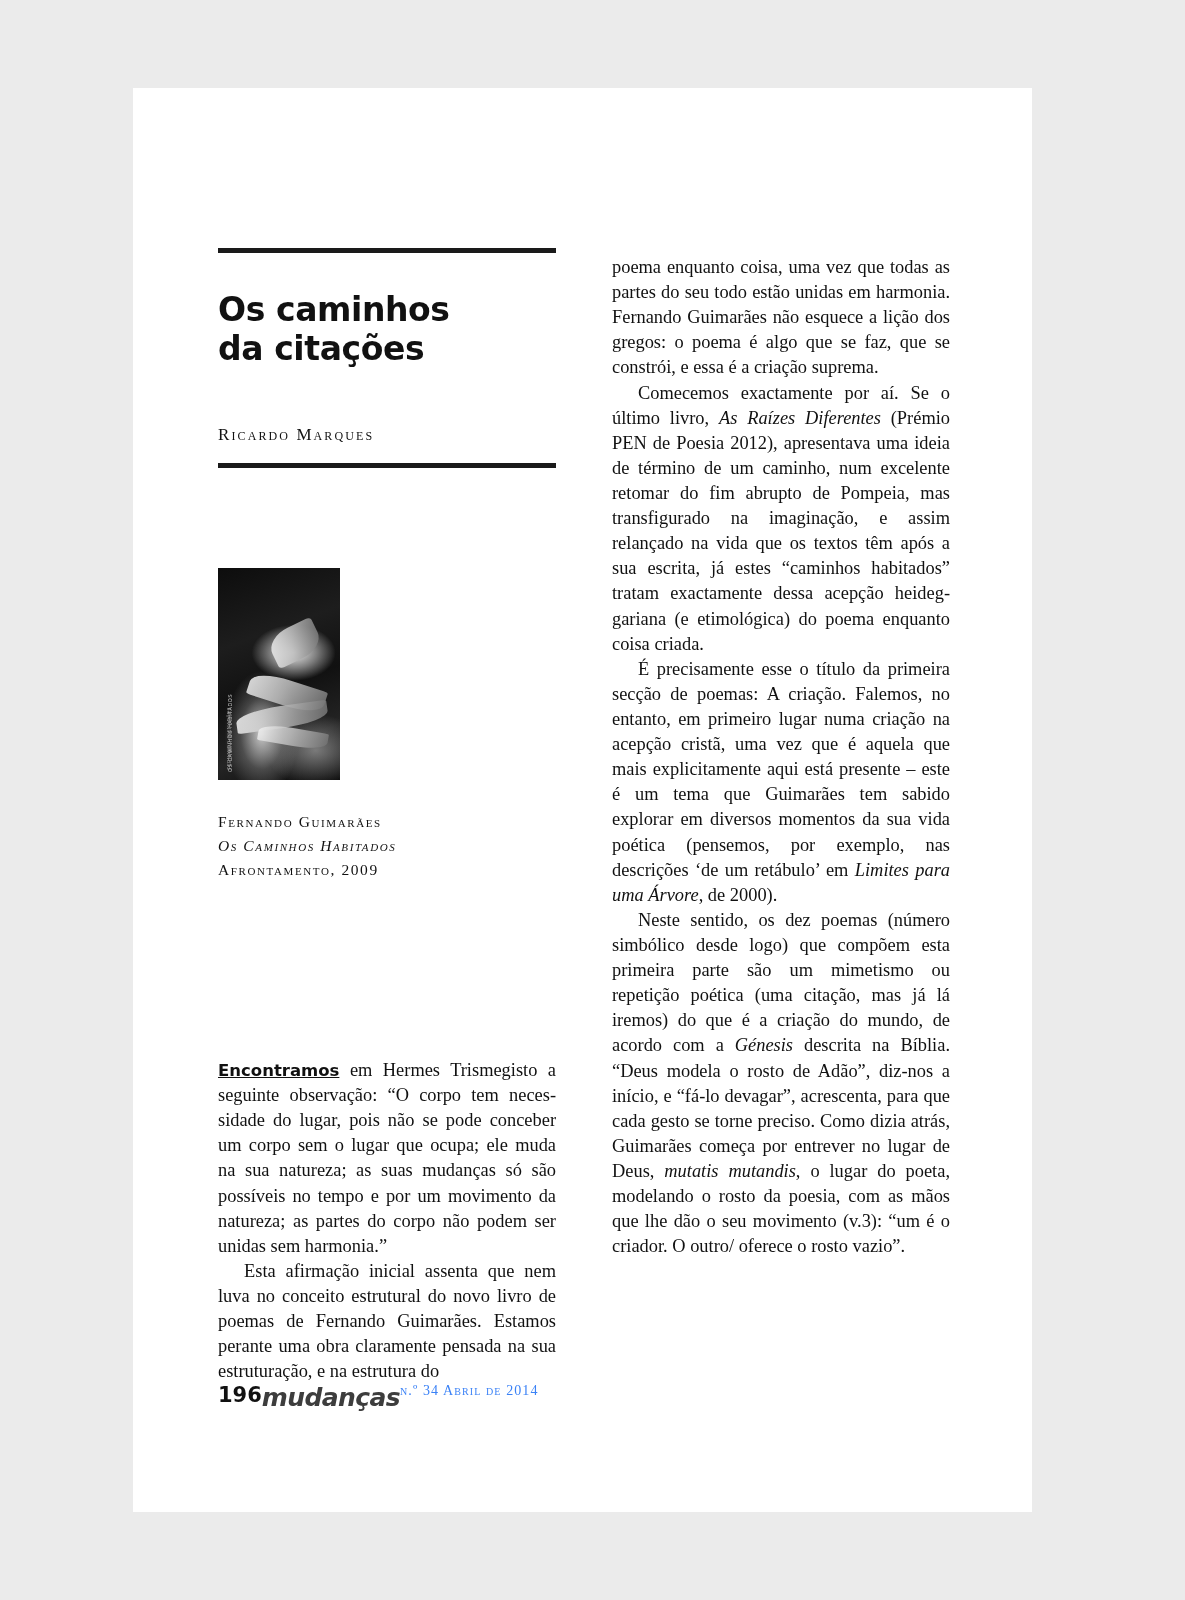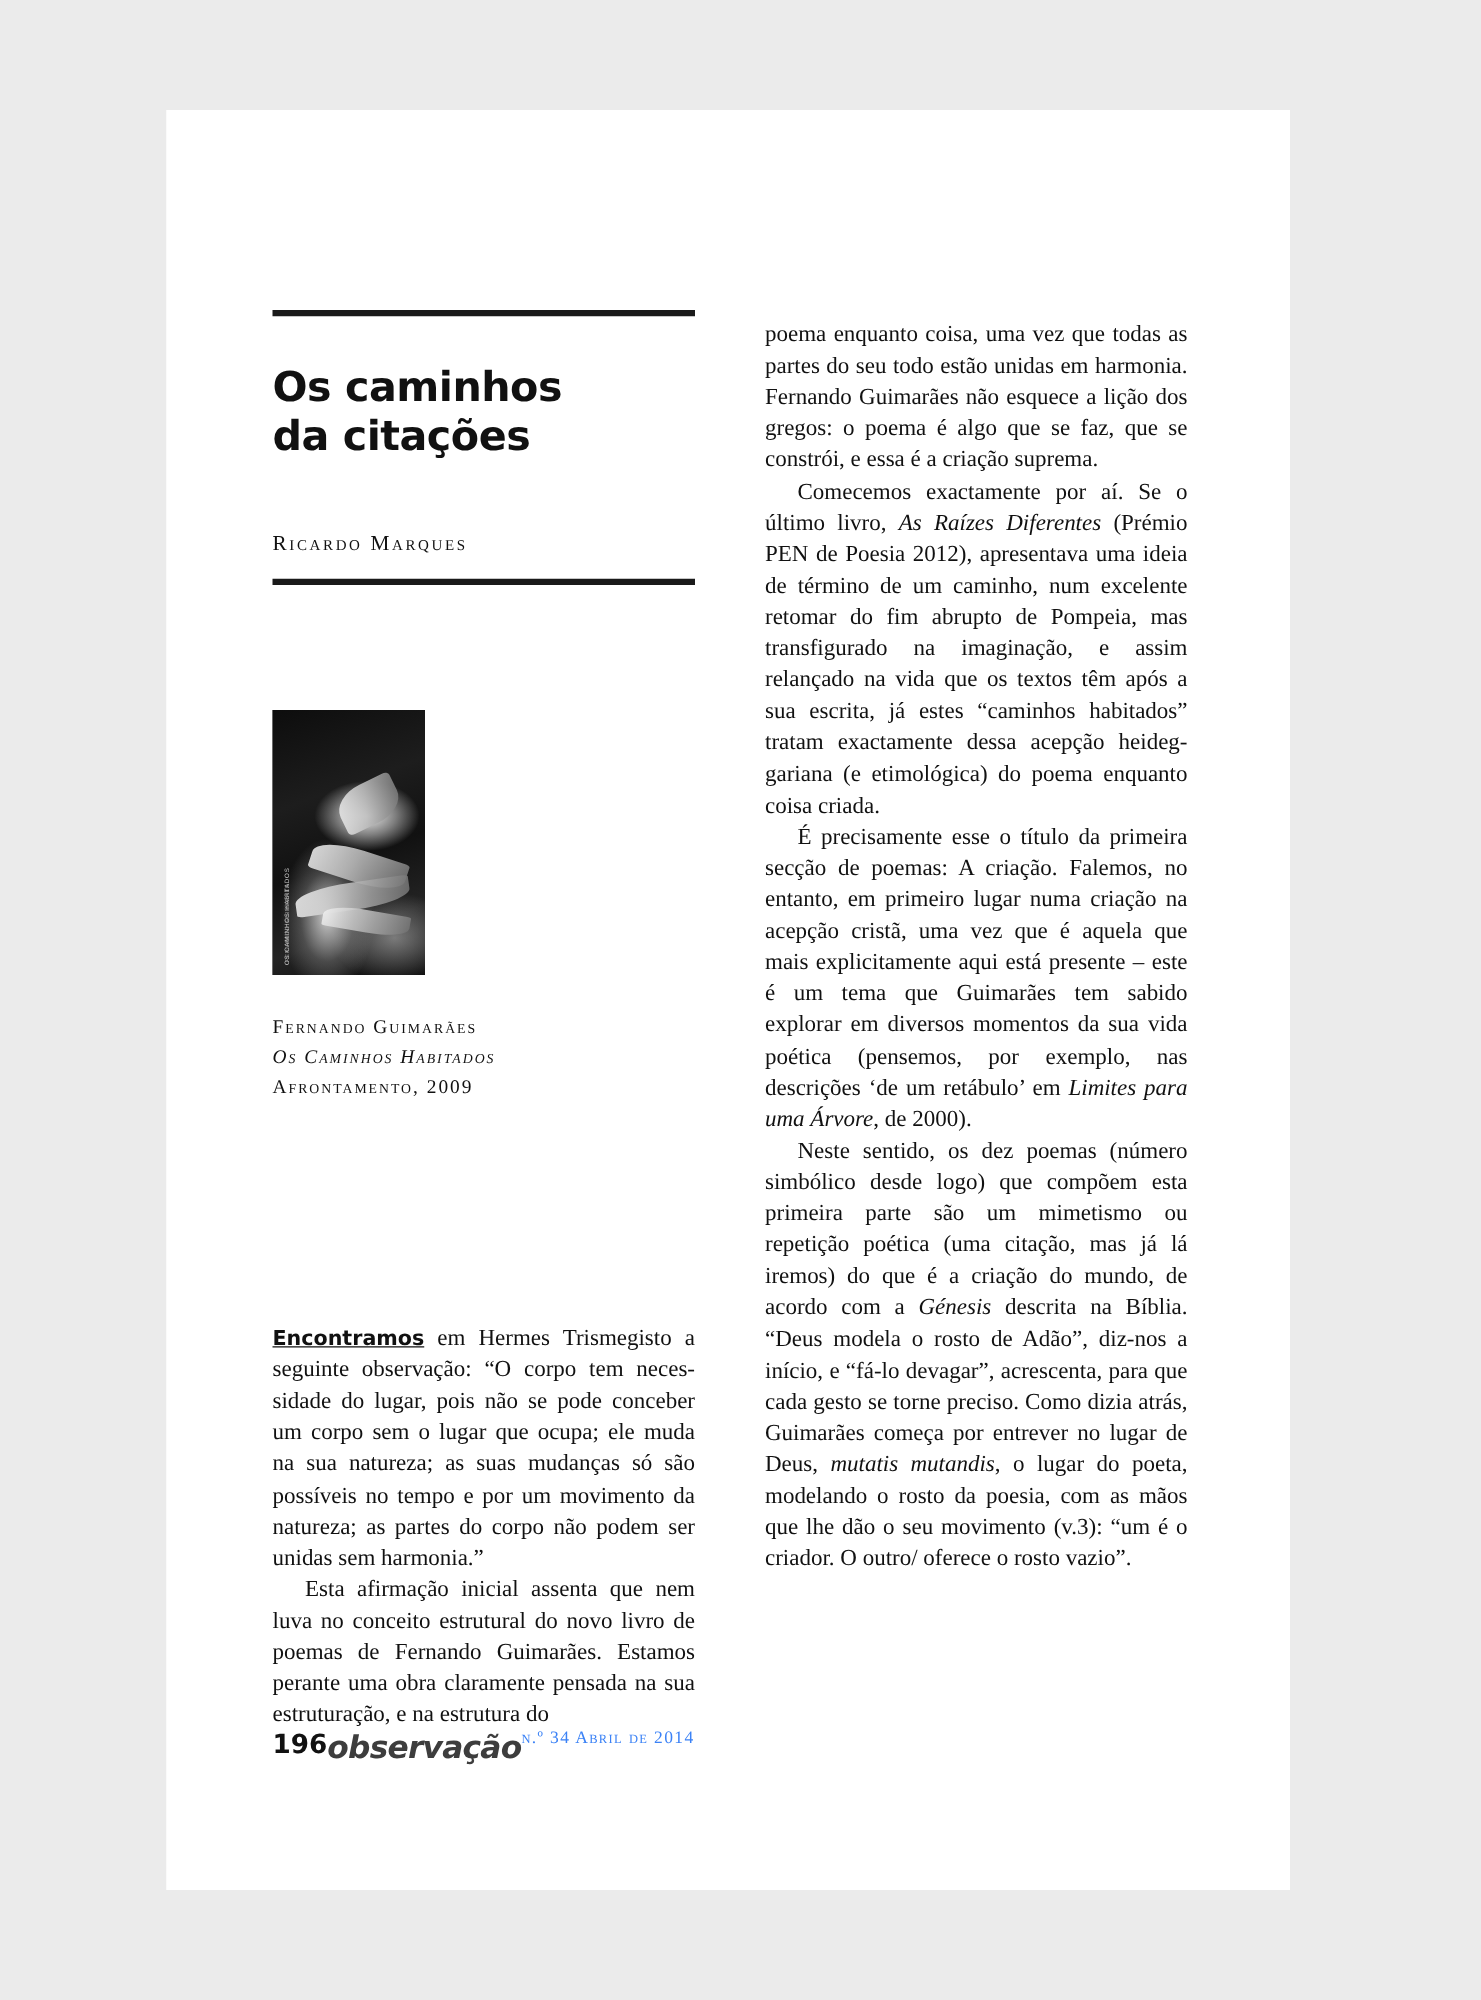--- a/index.html
+++ b/index.html
@@ -239,17 +239,17 @@
       <p>poema enquanto coisa, uma vez que todas as partes do seu todo estão unidas em har­monia. Fernando Guimarães não esquece a lição dos gregos: o poema é algo que se faz, que se constrói, e essa é a criação suprema.</p>
       <p>Comecemos exactamente por aí. Se o último livro, <em>As Raízes Diferentes</em> (Prémio PEN de Poesia 2012), apresentava uma ideia de término de um caminho, num excelente retomar do fim abrupto de Pompeia, mas transfigurado na imaginação, e assim relançado na vida que os textos têm após a sua escrita, já estes “caminhos habitados” tratam exactamente dessa acepção heideg­gariana (e etimológica) do poema enquan­to coisa criada.</p>
       <p>É precisamente esse o título da primeira secção de poemas: A criação. Falemos, no entanto, em primeiro lugar numa criação na acepção cristã, uma vez que é aquela que mais explicitamente aqui está presente – este é um tema que Guimarães tem sabido explorar em diversos momentos da sua vida poética (pensemos, por exemplo, nas descrições ‘de um retábulo’ em <em>Limites para uma Árvore</em>, de 2000).</p>
       <p>Neste sentido, os dez poemas (número simbólico desde logo) que compõem esta primeira parte são um mimetismo ou repetição poética (uma citação, mas já lá iremos) do que é a criação do mundo, de acordo com a <em>Génesis</em> descrita na Bíblia. “Deus modela o rosto de Adão”, diz-nos a início, e “fá-lo devagar”, acrescenta, para que cada gesto se torne preciso. Como dizia atrás, Guimarães começa por entrever no lugar de Deus, <em>mutatis mutandis</em>, o lugar do poeta, modelando o rosto da poe­sia, com as mãos que lhe dão o seu movi­mento (v.3): “um é o criador. O outro/ oferece o rosto vazio”.</p>
     </div>
 
   </div>
 
   <div class="footer">
     <span class="folio">196</span>
-    <span class="masthead">observação</span>
+    <span class="masthead">mudanças</span>
     <span class="issue">n.º 34 Abril de 2014</span>
   </div>
 
 </div>
 
 </body></html>

